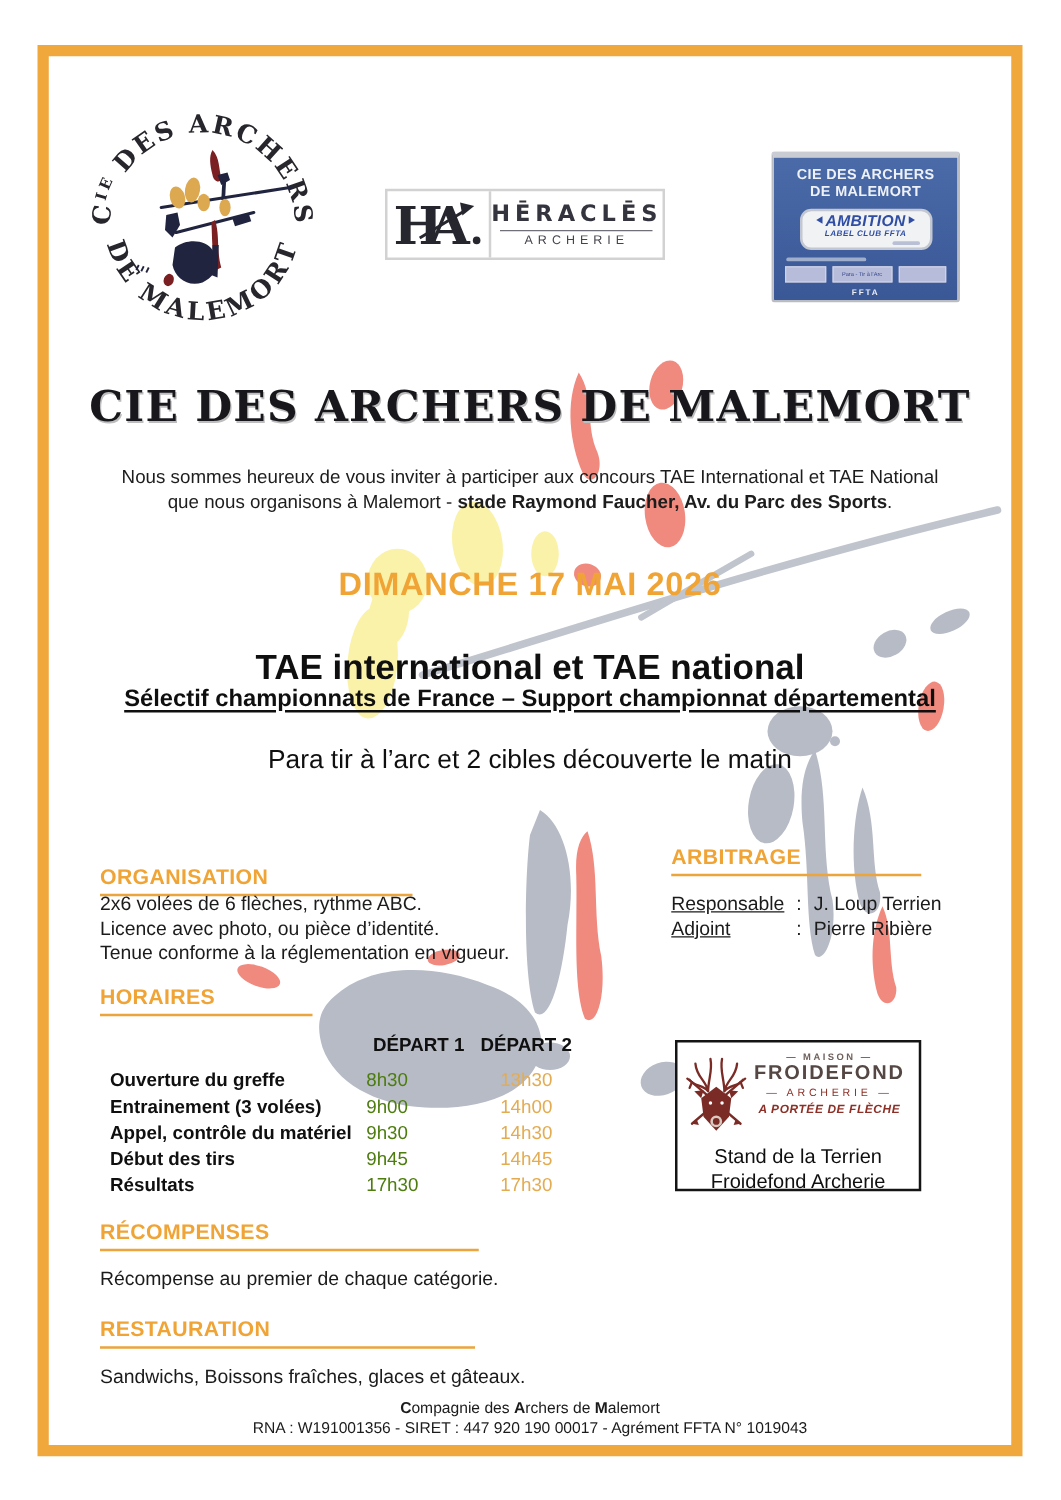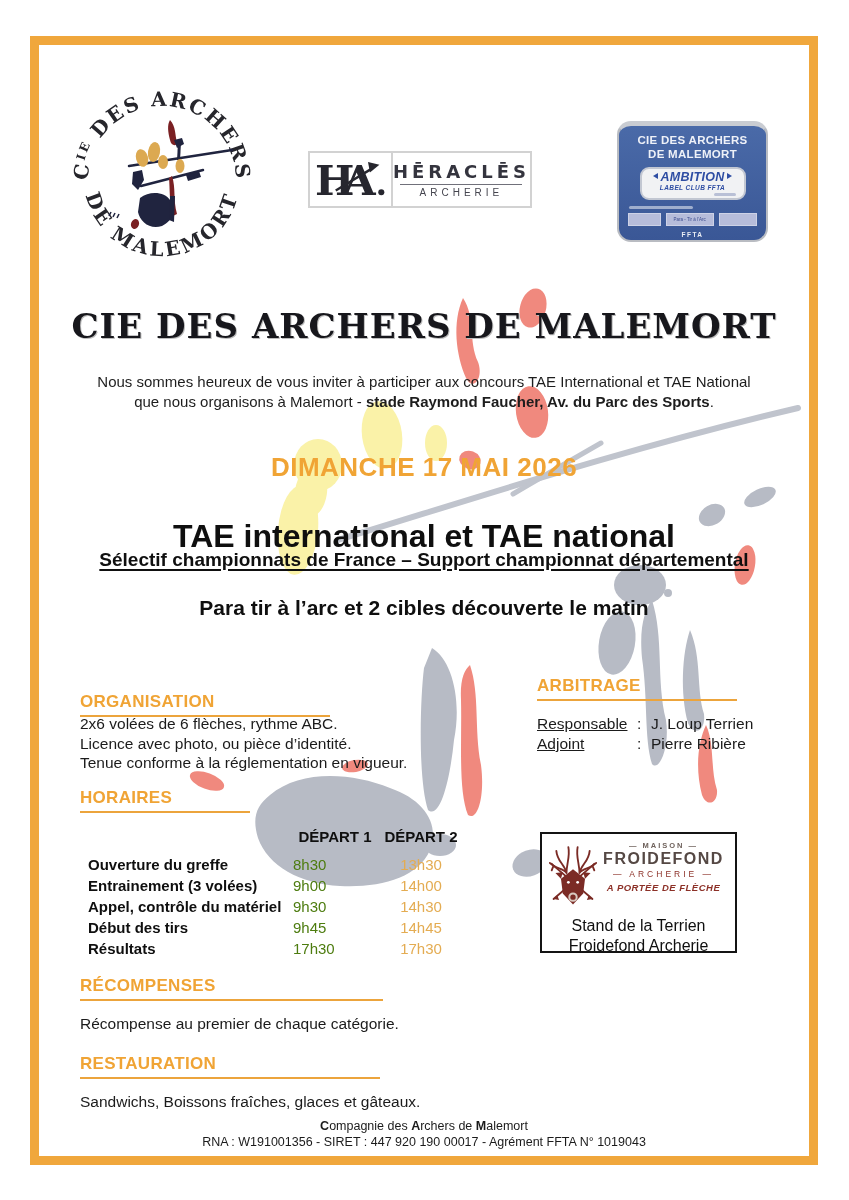--- a/index.html
+++ b/index.html
@@ -9,24 +9,24 @@
          border:9px solid #F0A73C;box-sizing:border-box;z-index:3;pointer-events:none;}
   .wm{position:absolute;left:0;top:0;z-index:1;}
   .lay{position:absolute;z-index:2;}
   .cx{position:absolute;left:38px;width:772px;text-align:center;z-index:2;}
   .b{font-weight:700;}
 
   .doc-title{top:306px;font-family:"DejaVu Serif",serif;font-weight:700;font-size:34px;
              letter-spacing:1px;color:#17171c;text-shadow:1px 1px 0 #bdbdbd;}
   .intro{top:372px;font-size:15px;line-height:19.5px;color:#1d1d1d;}
   .date-line{top:452px;font-size:26px;font-weight:700;color:#F0A435;letter-spacing:.5px;}
-  .evt-title{top:518px;font-size:32px;font-weight:700;color:#0f0f0f;}
+  .evt-title{top:518px;font-size:28px;font-weight:700;color:#0f0f0f;}
   .evt-sub{top:549px;font-size:19px;font-weight:700;color:#0f0f0f;
            text-decoration:underline;text-decoration-thickness:2px;text-underline-offset:3px;}
-  .evt-para{top:596px;font-size:21px;font-weight:700;color:#0f0f0f;}
+  .evt-para{top:596px;font-size:21px;font-weight:400;color:#0f0f0f;}
 
   .section-h{position:absolute;z-index:2;font-size:17px;font-weight:700;color:#F0A435;
              letter-spacing:.3px;padding-bottom:3px;border-bottom:2px solid #ECA43C;}
   .h-org{left:80px;top:692px;width:250px;}
   .h-arb{left:537px;top:676px;width:200px;}
   .h-hor{left:80px;top:788px;width:170px;}
   .h-rec{left:80px;top:976px;width:303px;}
   .h-res{left:80px;top:1054px;width:300px;}
   .body-text{position:absolute;z-index:2;font-size:15.5px;line-height:19.5px;color:#1b1b1b;}
   .org-text{left:80px;top:714px;width:420px;}
@@ -50,21 +50,21 @@
 
   .heracles{left:308px;top:151px;width:224px;height:57px;background:#fff;
             border:2px solid #d2d2d2;display:flex;box-sizing:border-box;}
   .hx-left{width:86px;border-right:2px solid #d2d2d2;display:flex;align-items:center;justify-content:center;}
   .hx-right{flex:1;display:flex;flex-direction:column;align-items:center;justify-content:center;}
   .hx-name{font-size:18px;letter-spacing:4px;color:#34343e;font-weight:600;font-family:"DejaVu Sans",sans-serif;}
   .hx-rule{width:122px;height:1px;background:#70707a;margin:2px 0;}
   .hx-sub{font-size:10px;letter-spacing:4px;color:#44444e;}
 
   .ffta-card{left:617px;top:121px;width:151px;height:121px;background:linear-gradient(180deg,#4a6aa8,#3a5796);
-             border:2px solid #b9bcc2;border-top:5px solid #c9ccd2;border-radius:14px;box-sizing:border-box;padding-top:7px;}
+             border:2px solid #b9bcc2;border-top:5px solid #c9ccd2;border-radius:3px;box-sizing:border-box;padding-top:7px;}
   .fc-title{color:#eef1f8;font-weight:700;font-size:11.5px;text-align:center;line-height:14px;letter-spacing:.3px;}
   .fc-pill{width:106px;margin:6px auto 0;background:#f1f2f4;border:2px solid #c2c7d2;border-radius:9px;
            text-align:center;padding:2px 0 2px;box-sizing:border-box;}
   .fc-amb{font-size:12.5px;font-weight:700;font-style:italic;color:#2e4da3;letter-spacing:.3px;line-height:13px;}
   .tri{display:inline-block;width:0;height:0;border-top:3px solid transparent;border-bottom:3px solid transparent;vertical-align:2px;}
   .tri-l{border-right:5px solid #2e4da3;margin-right:2px;}
   .tri-r{border-left:5px solid #2e4da3;margin-left:2px;}
   .fc-lbl{font-size:6.5px;font-weight:700;font-style:italic;color:#2e4da3;letter-spacing:.4px;}
   .fc-year{width:22px;height:3px;background:#b9c0d6;margin:2px 8px 0 auto;border-radius:2px;}
   .fc-micro{width:64px;height:3px;background:rgba(255,255,255,.5);margin:6px 0 0 10px;border-radius:2px;}

